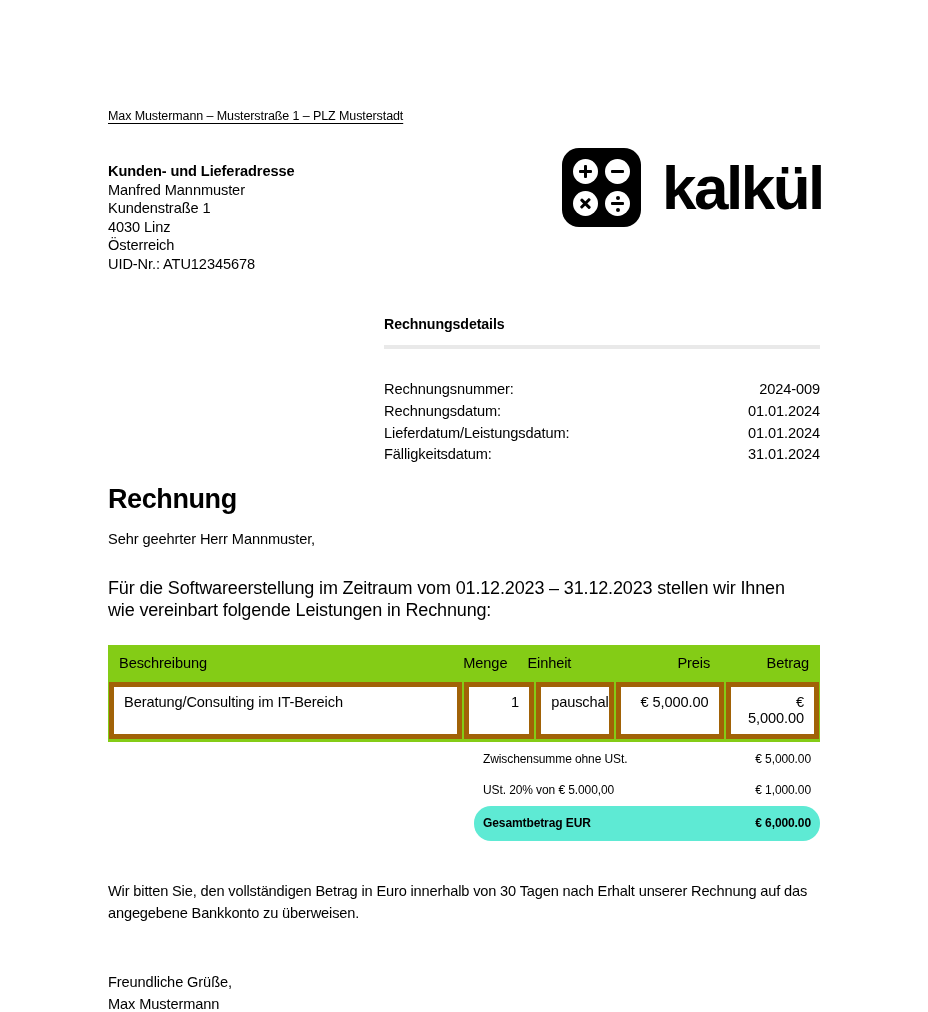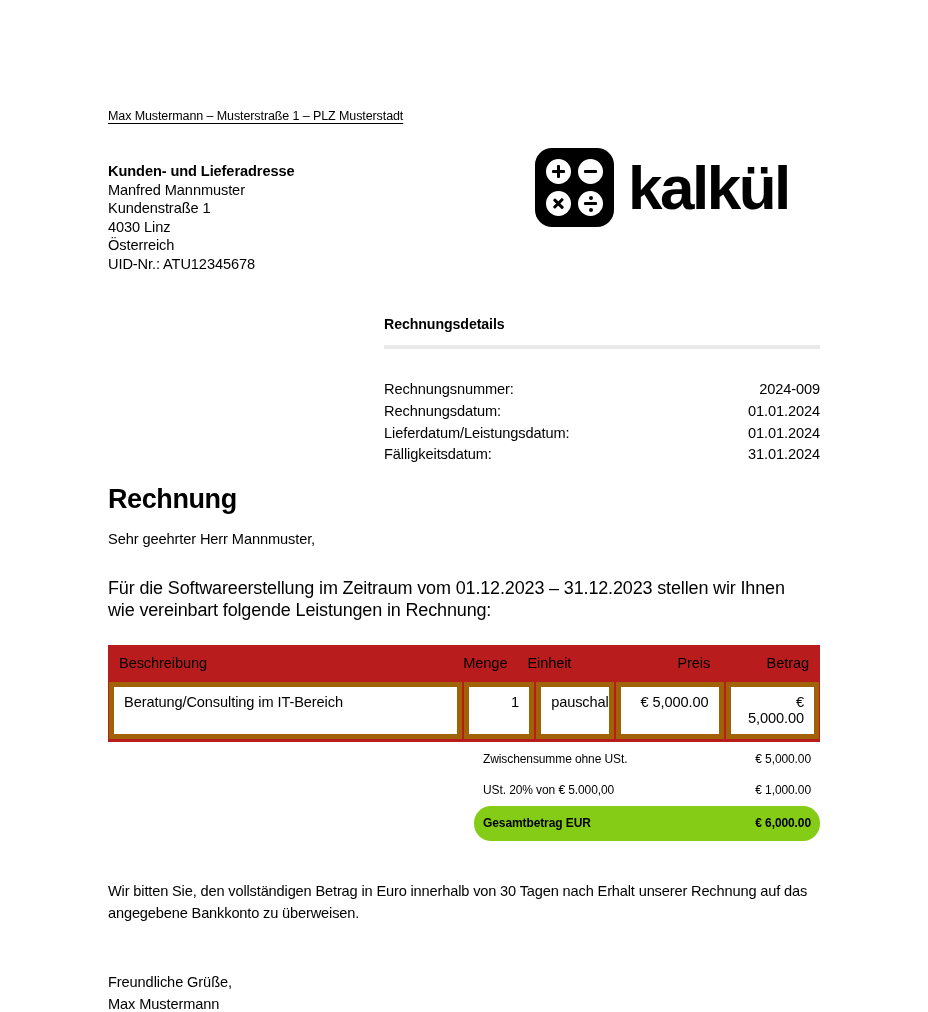--- a/index.html
+++ b/index.html
@@ -45,25 +45,25 @@
     line-height: 18.6px;
     letter-spacing: -0.1px;
   }
   .address-block .addr-title {
     font-weight: bold;
   }
 
   
   .logo {
     position: absolute;
-    left: 535px;
+    left: 562px;
     top: 148px;
     display: flex;
     align-items: center;
-    gap: 14px;
+    gap: 21px;
   }
   .logo-mark {
     width: 79px;
     height: 79px;
     background: #000000;
     border-radius: 17px;
     display: grid;
     grid-template-columns: 1fr 1fr;
     grid-template-rows: 1fr 1fr;
     place-items: center;
@@ -164,21 +164,21 @@
     line-height: 21.5px;
     letter-spacing: -0.15px;
   }
 
   
   .items {
     position: absolute;
     left: 108px;
     top: 645px;
     width: 712px;
-    background: #b91c1c;
+    background: #84cc16;
     padding: 1px;
     box-sizing: border-box;
   }
   .items-row {
     display: flex;
     align-items: stretch;
   }
   .items-head .cell {
     font-size: 14.6px;
     padding: 9px 10px 10px 10px;
@@ -223,21 +223,21 @@
   .total-row {
     display: flex;
     justify-content: space-between;
     font-size: 12px;
     line-height: 18px;
     padding: 6px 9px 7px 9px;
     box-sizing: border-box;
     letter-spacing: -0.1px;
   }
   .total-row.grand {
-    background: #84cc16;
+    background: #5eead4;
     font-weight: bold;
     padding-top: 8px;
     padding-bottom: 9px;
     border-radius: 17px;
   }
   .total-row .t-val { text-align: right; }
 
   
   .payment-note {
     position: absolute;

